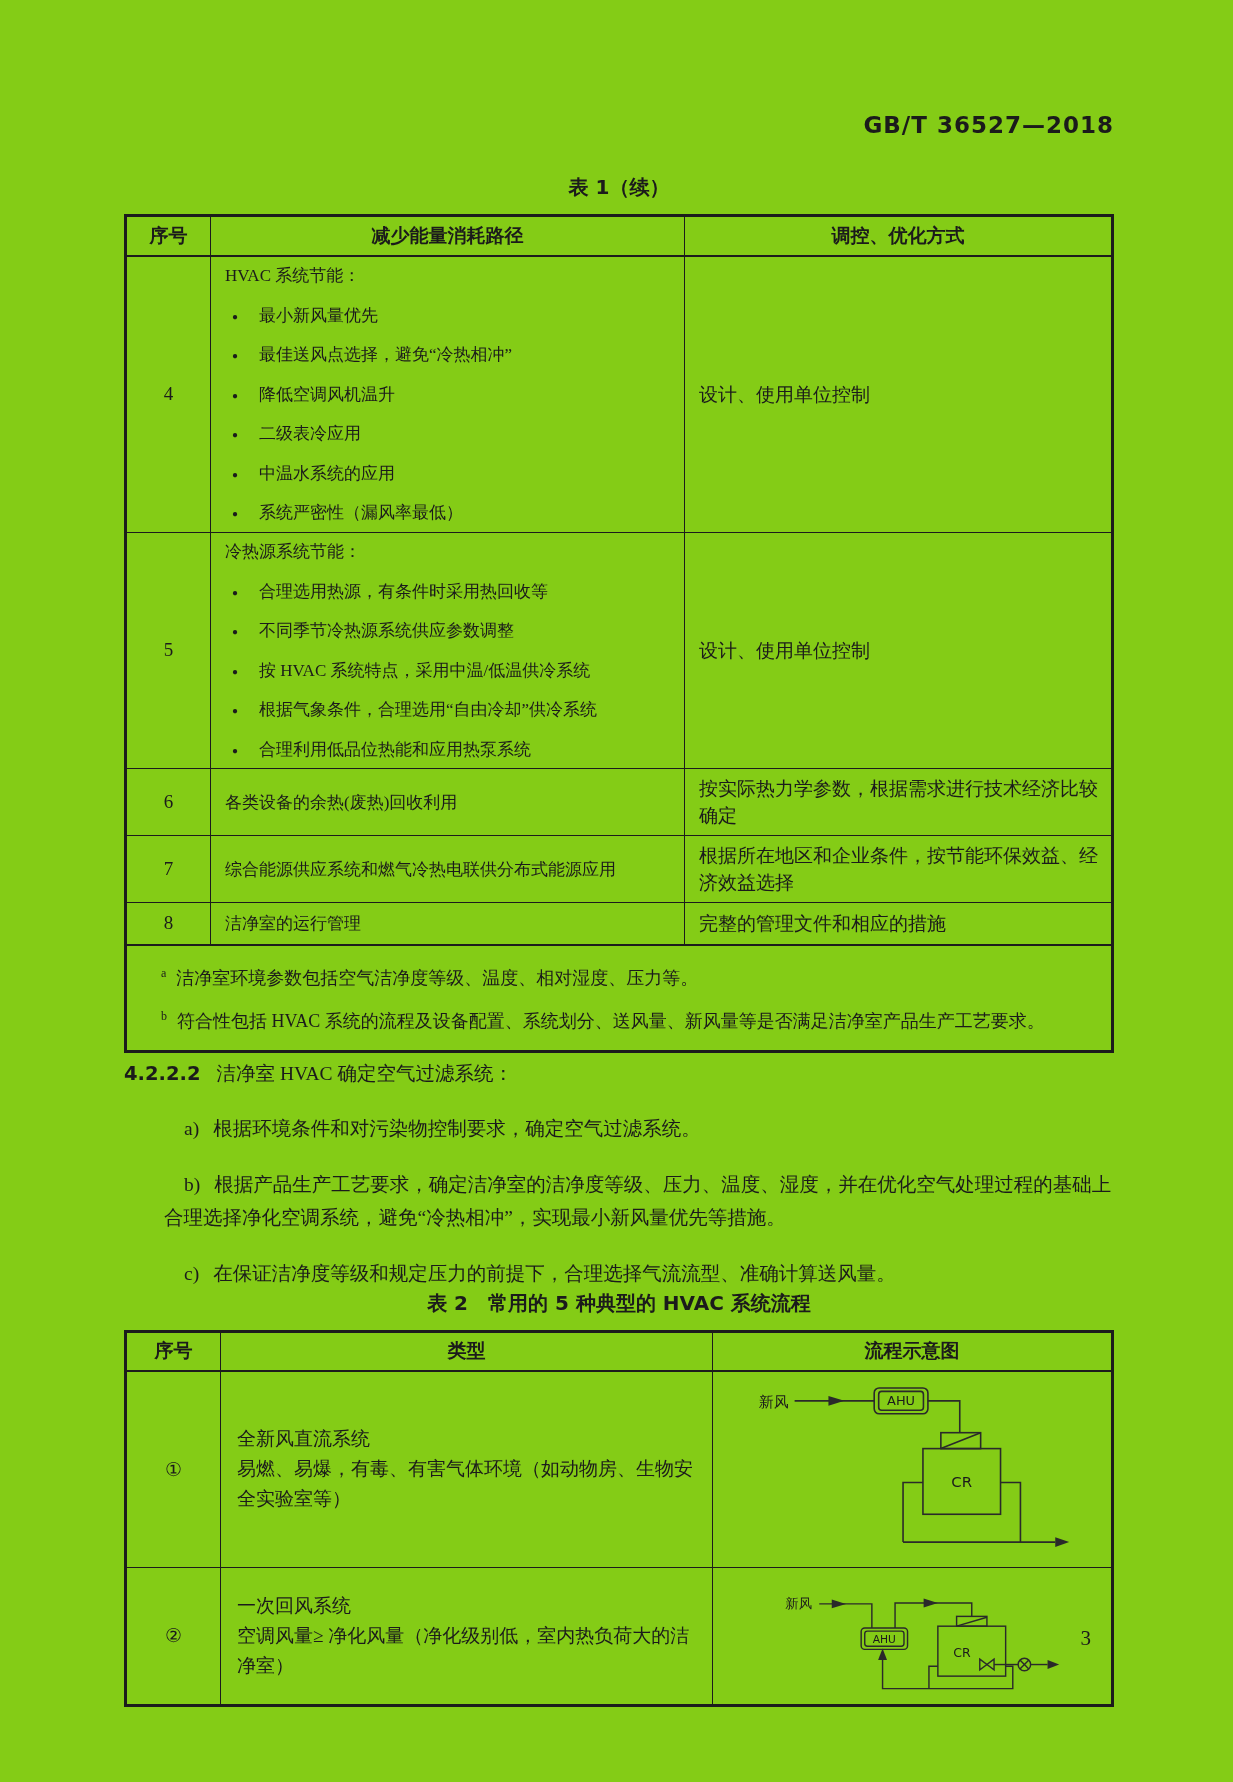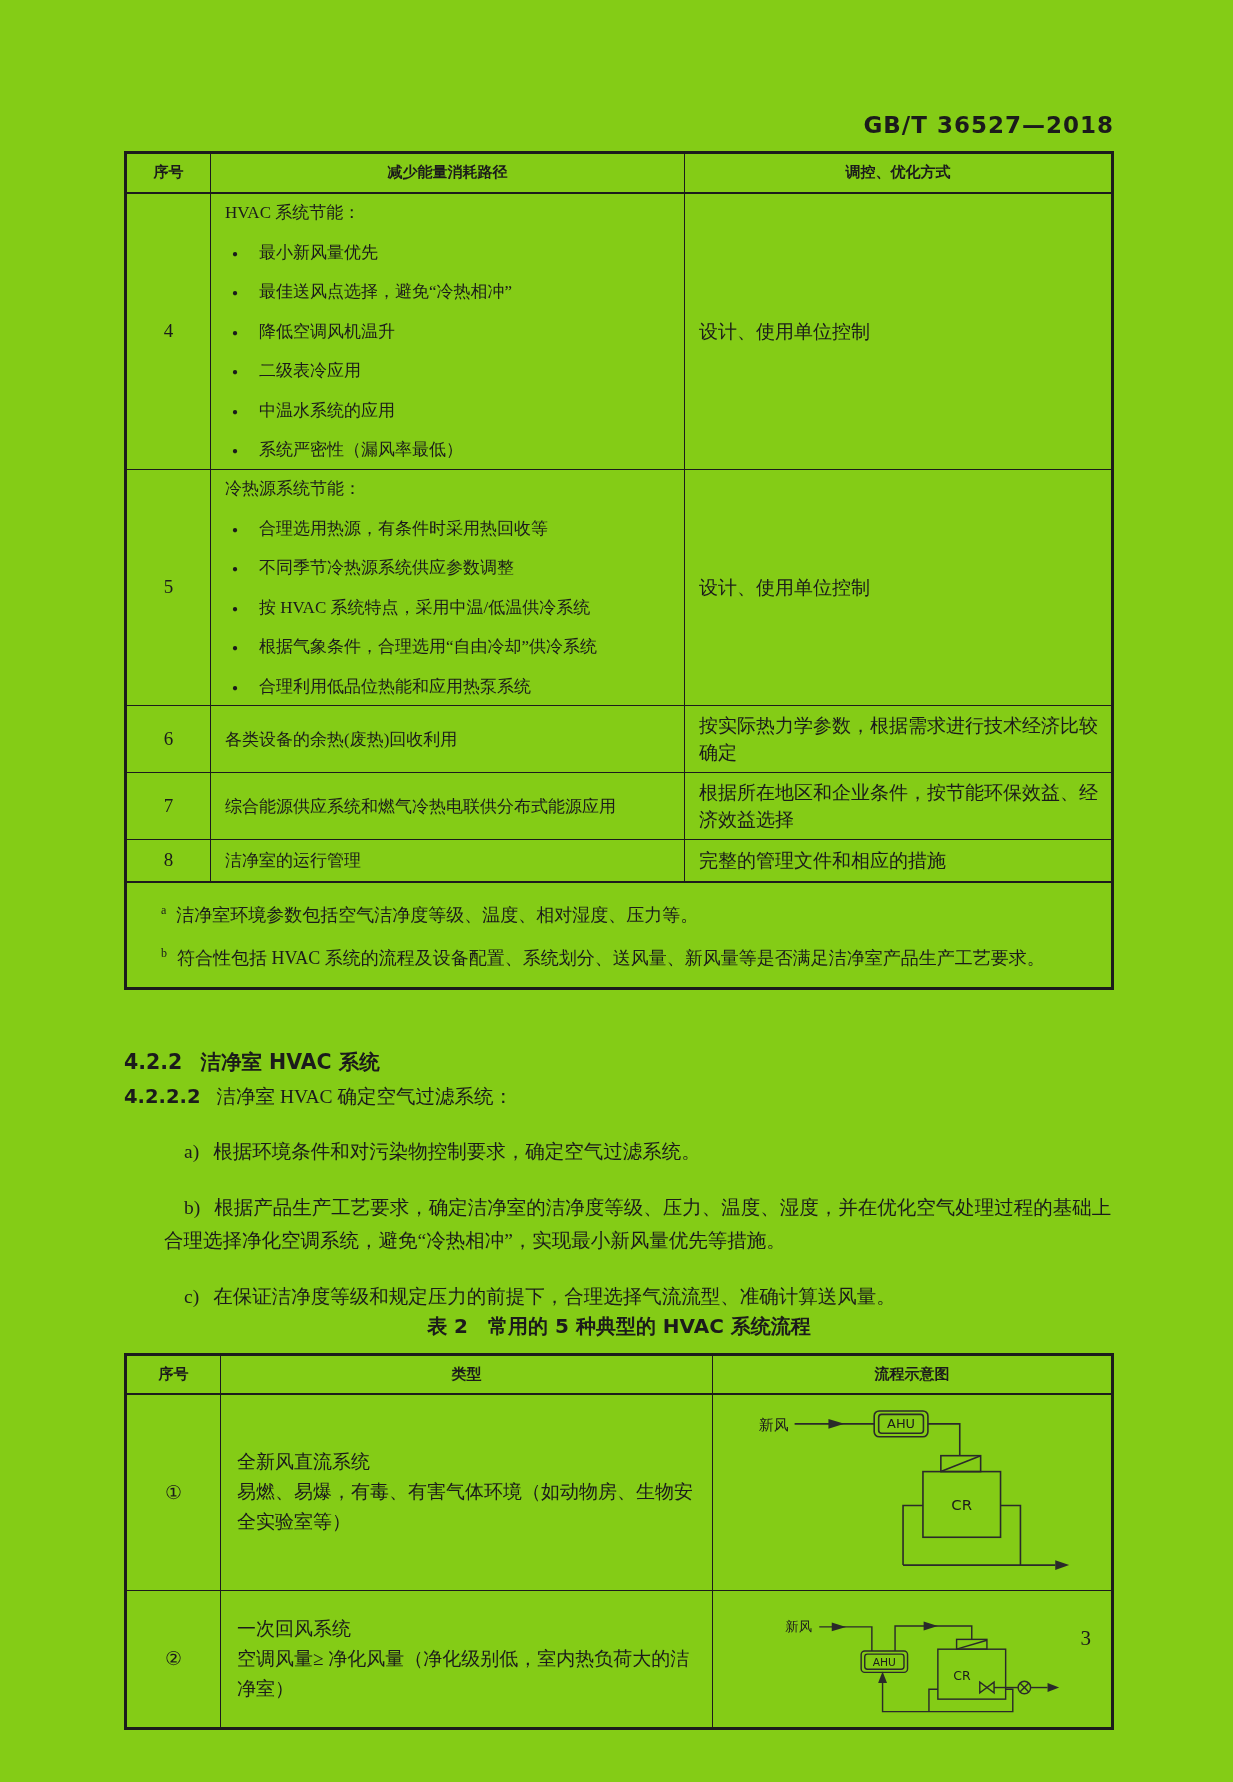--- a/index.html
+++ b/index.html
@@ -23,21 +23,21 @@
     font-weight:bold; font-size:20px;
   }
   .caption-t1 { margin-top:36px; }
   .caption-t2 { }
 
   table { border-collapse:collapse; width:990px; table-layout:fixed; }
   .std-table { border:3px solid #1c1c1c; margin-top:13px; }
   .std-table th, .std-table td { border:1.6px solid #1c1c1c; vertical-align:middle; }
   .std-table th {
     font-family:"DejaVu Sans","Liberation Sans",sans-serif;
-    font-weight:bold; font-size:15px; text-align:center; height:40px;
+    font-weight:bold; font-size:19px; text-align:center; height:40px;
     border-bottom:2px solid #1c1c1c;
   }
   .cell-no { text-align:center; font-size:19px; }
   .cell-path { padding:7px 10px 7px 14px; font-size:17px; }
   .cell-title { line-height:24px; }
   .bullet { position:relative; padding-left:34px; line-height:23.5px;margin-top:16px; }
   .bullet::before { content:"●"; position:absolute; left:7px; top:1px; font-size:10px; }
   .cell-control { padding:6px 12px 6px 14px; font-size:19px; line-height:27px; }
   .row-mid { height:62px; }
   .row-short { height:42px; }
@@ -75,20 +75,21 @@
   .page-num { position:absolute; top:1626px; right:142px; font-size:21px; }
 </style>
 </head>
 <body>
 
 <div class="page">
   <div class="content">
 
     <div class="doc-number">GB/T 36527—2018</div>
 
+    <div class="table-caption caption-t1">表 1（续）</div>
 
     <table class="std-table t1">
       <colgroup>
           <col style="width:85px">
           <col style="width:474px">
           <col>
         </colgroup>
       <tbody>
           <tr>
         <th>序号</th>
@@ -137,23 +138,20 @@
       </tr>
       <tr>
         <td class="footnote-cell" colspan="3">
           <div class="footnote-line"><sup>a</sup><span>洁净室环境参数包括空气洁净度等级、温度、相对湿度、压力等。</span></div>
           <div class="footnote-line"><sup>b</sup><span>符合性包括 HVAC 系统的流程及设备配置、系统划分、送风量、新风量等是否满足洁净室产品生产工艺要求。</span></div>
         </td>
       </tr>
     </tbody>
       </table>
 
-    <div class="clause-heading">
-      <span class="clause-num">4.2.2</span><span>洁净室 HVAC 系统</span>
-    </div>
 
 
     <div class="clause-para" style="margin-top:6px;">
       <span class="clause-num">4.2.2.2</span><span>洁净室 HVAC 确定空气过滤系统：</span>
     </div>
 
     <div class="list-item">
       <span class="item-label">a)</span><span>根据环境条件和对污染物控制要求，确定空气过滤系统。</span>
     </div>
     <div class="list-item">

